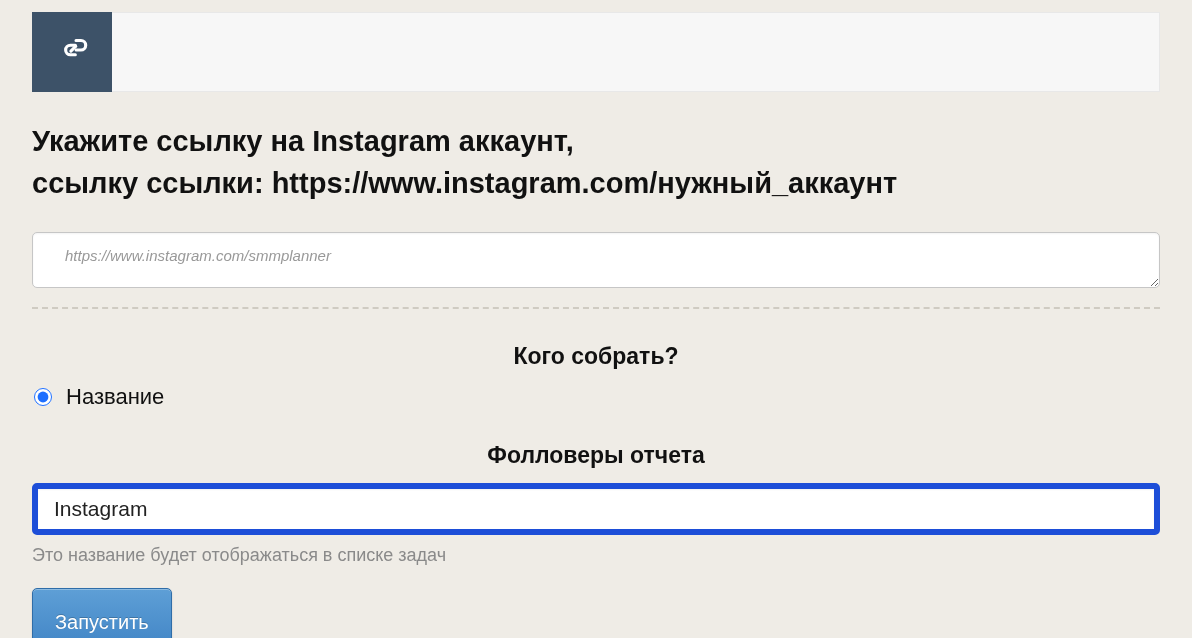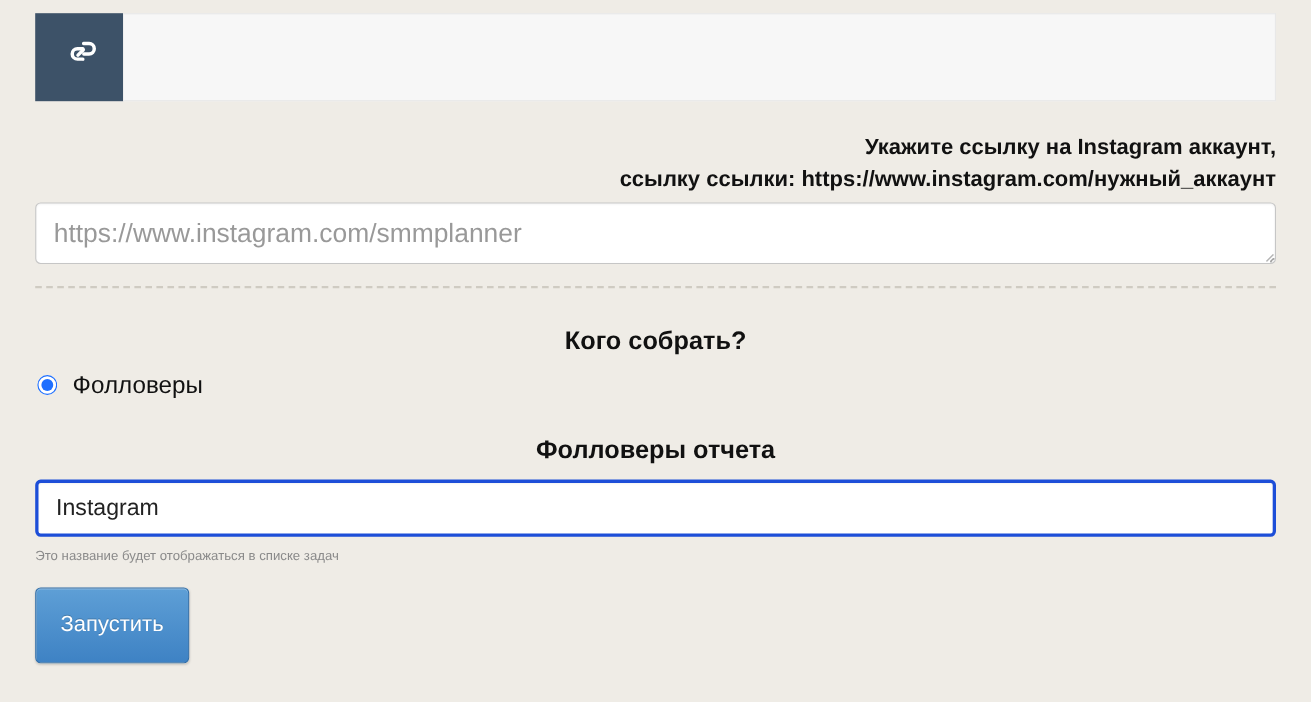--- a/index.html
+++ b/index.html
@@ -27,39 +27,39 @@
     justify-content: center;
   }
   .icon-box svg { width: 38px; height: 38px; fill: #fff; }
   .header-rest {
     flex: 1;
     background: #f7f7f7;
     border: 1px solid #e8e8e8;
     border-left: none;
   }
   .label-text {
-    font-size: 20px;
+    font-size: 29px;
     font-weight: 700;
     line-height: 1.45;
-    margin-bottom: 6px;
-    text-align: right;
+    margin-bottom: 28px;
   }
   .url-textarea {
     width: 100%;
     height: 56px;
     border: 1px solid #c6c6c6;
     border-radius: 5px;
     background: #fff;
-    padding: 14px 16px;
+    padding: 14px 32px;
     font-family: inherit;
-    font-size: 24px;
+    font-size: 15px;
     color: #222;
     resize: both;
     outline: none;
     box-shadow: inset 0 1px 2px rgba(0,0,0,0.05);
+    font-style: italic;
   }
   .url-textarea::placeholder { color:#999; }
   .divider {
     border: none;
     border-top: 2px dashed #cfcbc2;
     margin: 14px 0 34px 0;
   }
   .section-heading {
     font-size: 23px;
     font-weight: 700;
@@ -78,33 +78,33 @@
     height: 18px;
     accent-color: #1e6fff;
   }
   .radio-row label {
     font-size: 22px;
     font-weight: 400;
   }
   .report-input {
     width: 100%;
     height: 52px;
-    border: 3px solid #1d4ed8;
+    border: 6px solid #1d4ed8;
     border-radius: 5px;
     background: #fff;
     padding: 0 16px;
     font-family: inherit;
     font-size: 21px;
     color: #222;
     outline: none;
     box-shadow: inset 0 1px 2px rgba(0,0,0,0.05);
     margin-bottom: 10px;
   }
   .helper-text {
-    font-size: 12px;
+    font-size: 18px;
     color: #8a8a8a;
     margin-bottom: 22px;
   }
   .run-button {
     display: inline-block;
     background: linear-gradient(#5e9fd6, #3e82c4);
     border: 1px solid #2f6da8;
     color: #fff;
     font-family: inherit;
     font-size: 20px;
@@ -140,21 +140,21 @@
 </div>
 
 <textarea class="url-textarea" placeholder="https://www.instagram.com/smmplanner" style=""></textarea>
 
 <hr class="divider">
 
 <div class="section-heading">Кого собрать?</div>
 
 <div class="radio-row">
   <input type="radio" id="opt-followers" checked="" style="">
-  <label for="opt-followers">Фолловеры</label>
+  <label for="opt-followers">Название</label>
 </div>
 
 <div class="section-heading">Фолловеры отчета</div>
 
 <input type="text" class="report-input" value="Instagram" style="">
 
 <div class="helper-text">Это название будет отображаться в списке задач</div>
 
 <button class="run-button">Запустить</button>
 

